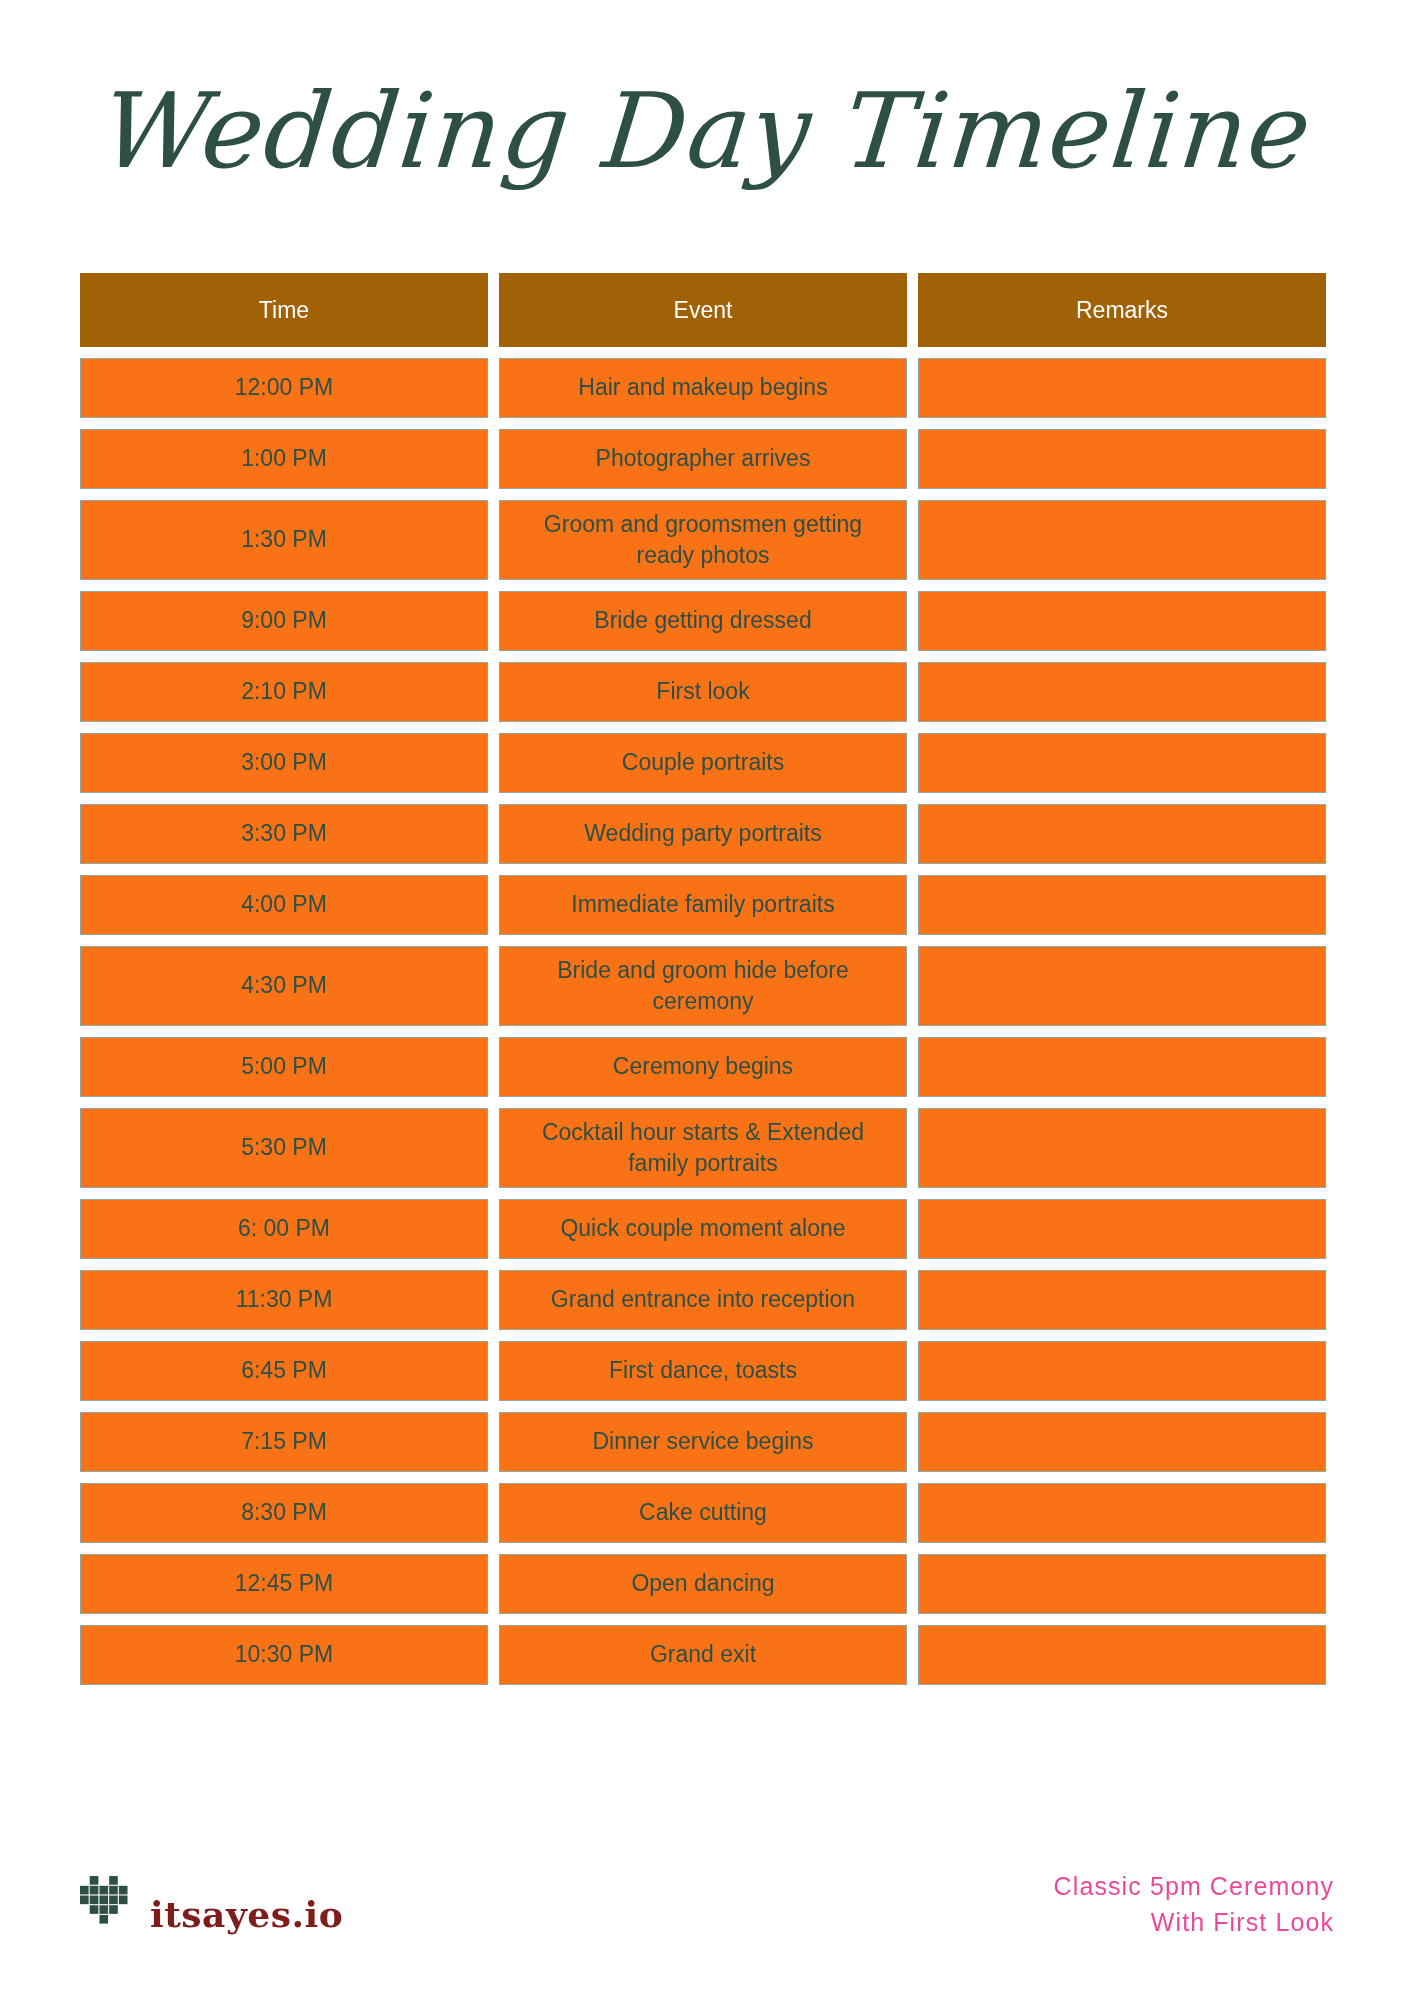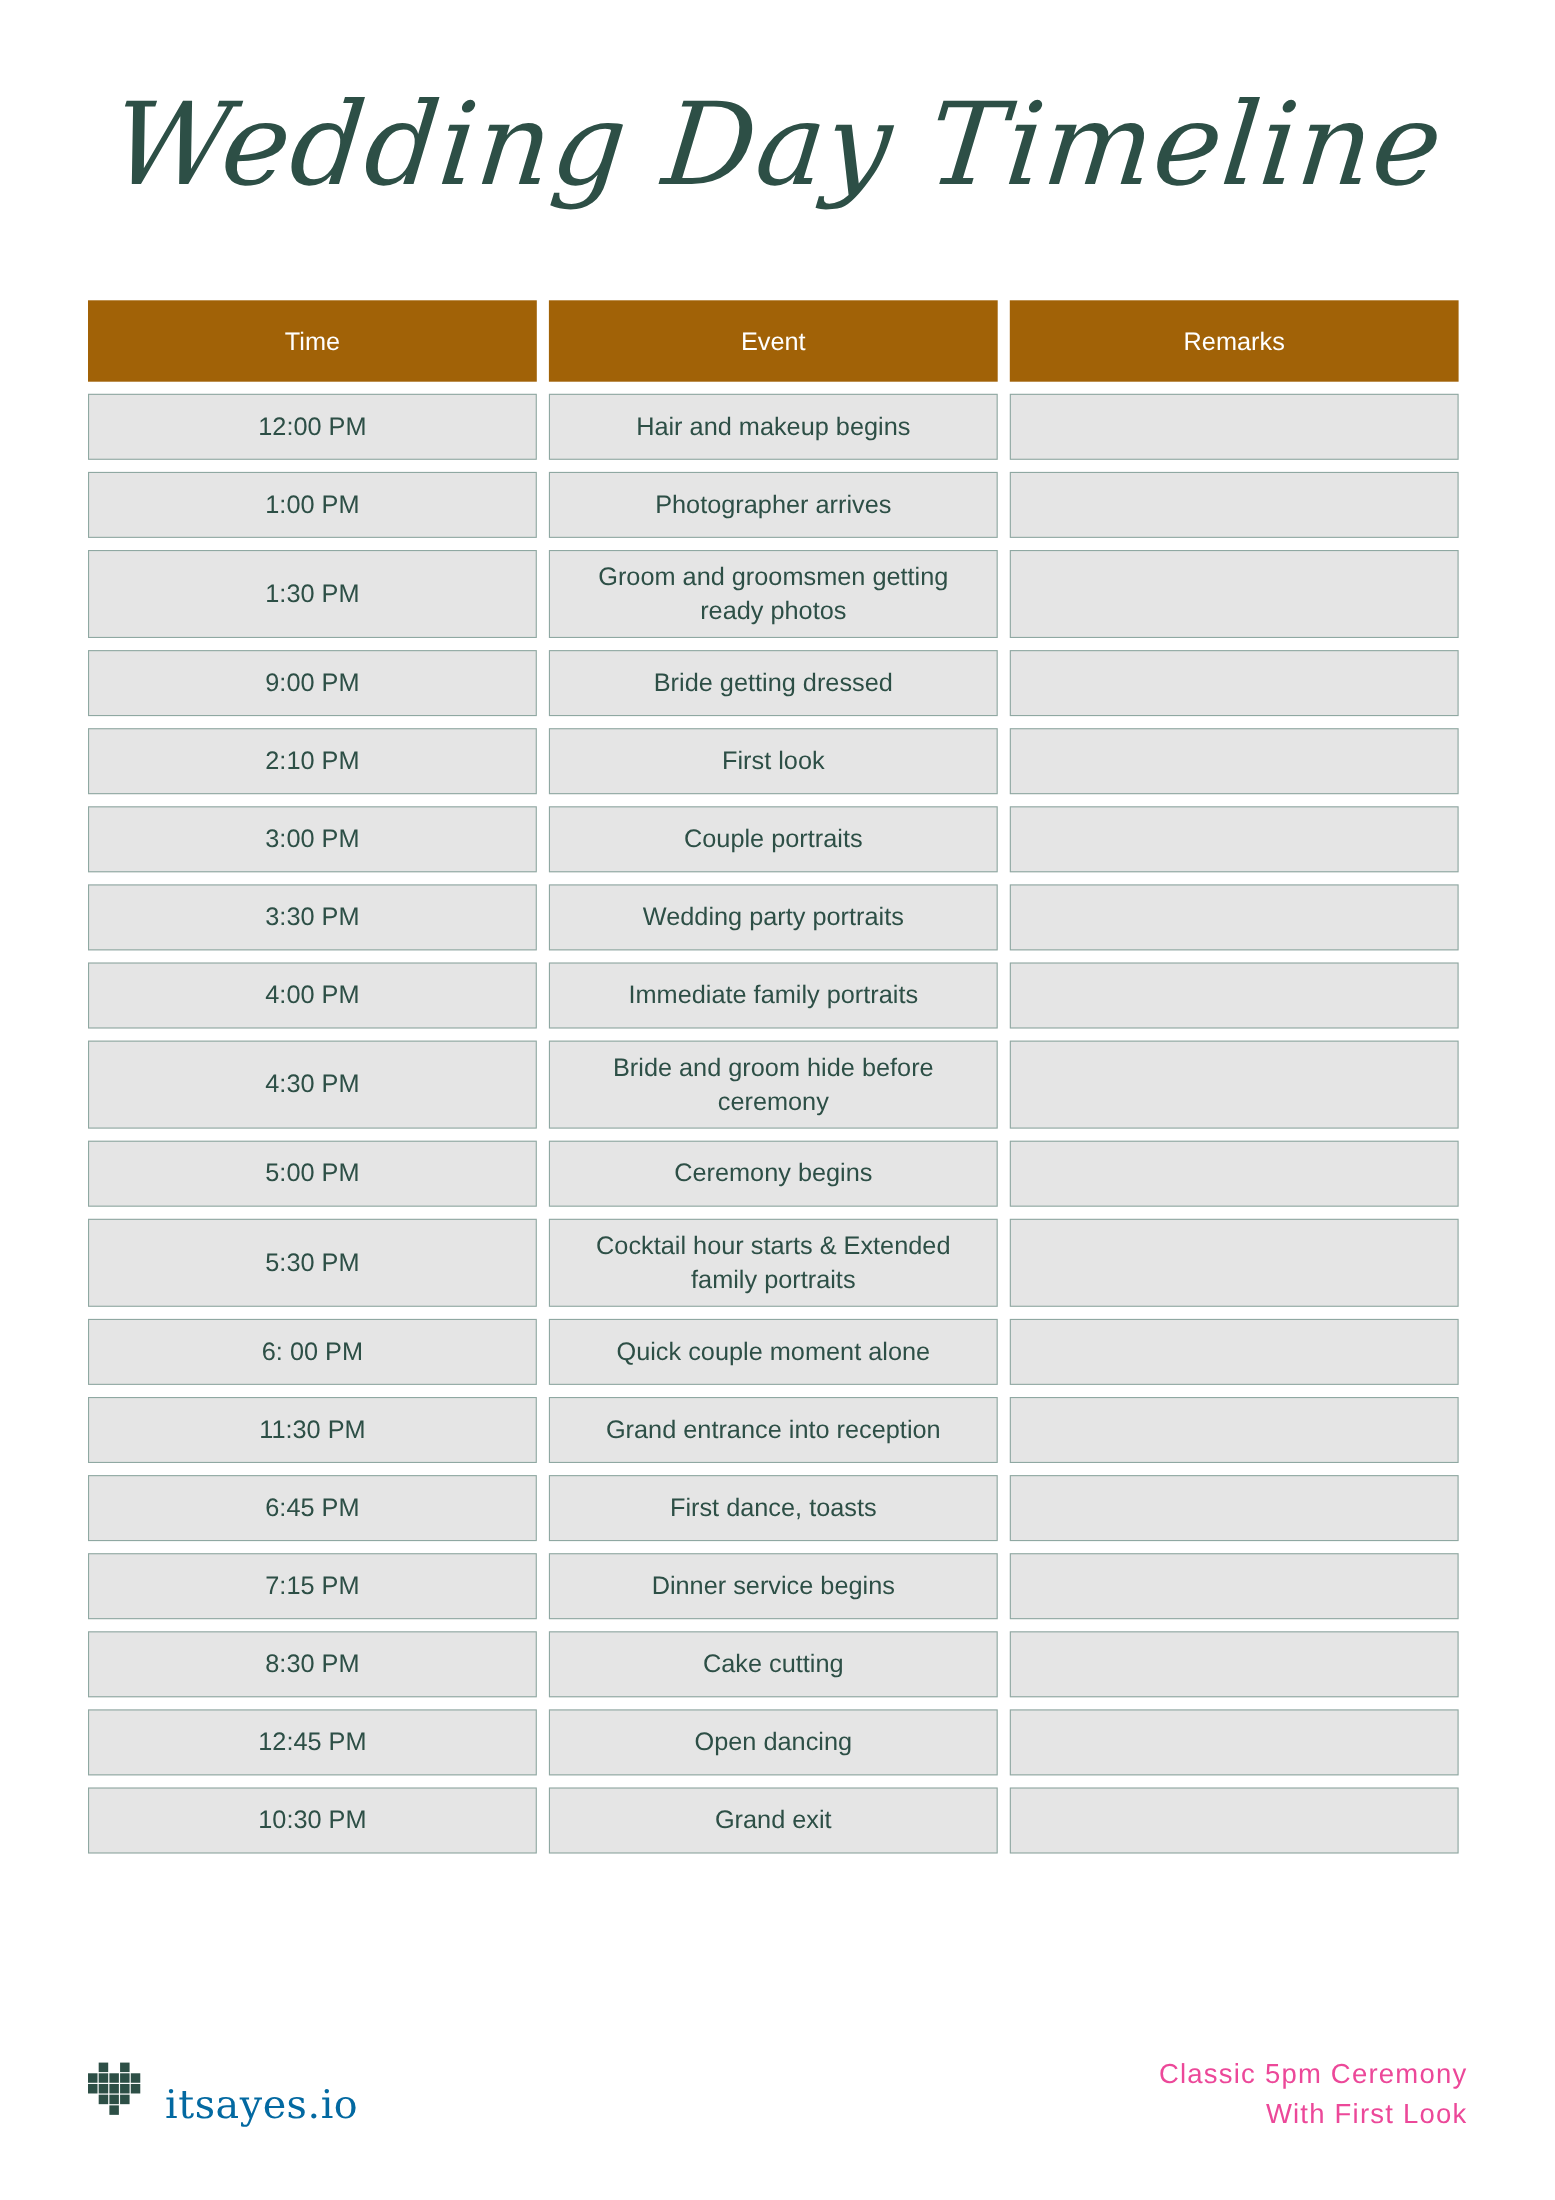--- a/index.html
+++ b/index.html
@@ -62,21 +62,21 @@
     font-size: 23px;
     font-weight: 400;
     height: 74px;
     text-align: center;
     vertical-align: middle;
     border: 0;
     padding: 0 10px;
   }
 
   tbody td {
-    background: #e5e5e5;
+    background: #f97316;
     border: 1.6px solid #8fa8a2;
     color: #2d4f46;
     font-size: 23px;
     font-weight: 400;
     text-align: center;
     vertical-align: middle;
     padding: 0 16px;
     line-height: 1.35;
     box-sizing: border-box;
   }
@@ -98,23 +98,23 @@
   .brand {
     display: flex;
     align-items: center;
     gap: 16px;
   }
   .heart-logo {
     display: block;
   }
   .brand-name {
     font-family: "DejaVu Serif", "Liberation Serif", serif;
-    font-weight: 400;
+    font-weight: 700;
     font-size: 36px;
-    color: #0369a1;
+    color: #7f1d1d;
     letter-spacing: 0.5px;
     margin-top: 20px;
   }
 
   .footer-note {
     text-align: right;
     color: #ec4899;
     font-size: 25px;
     line-height: 1.45;
     letter-spacing: 1.1px;

